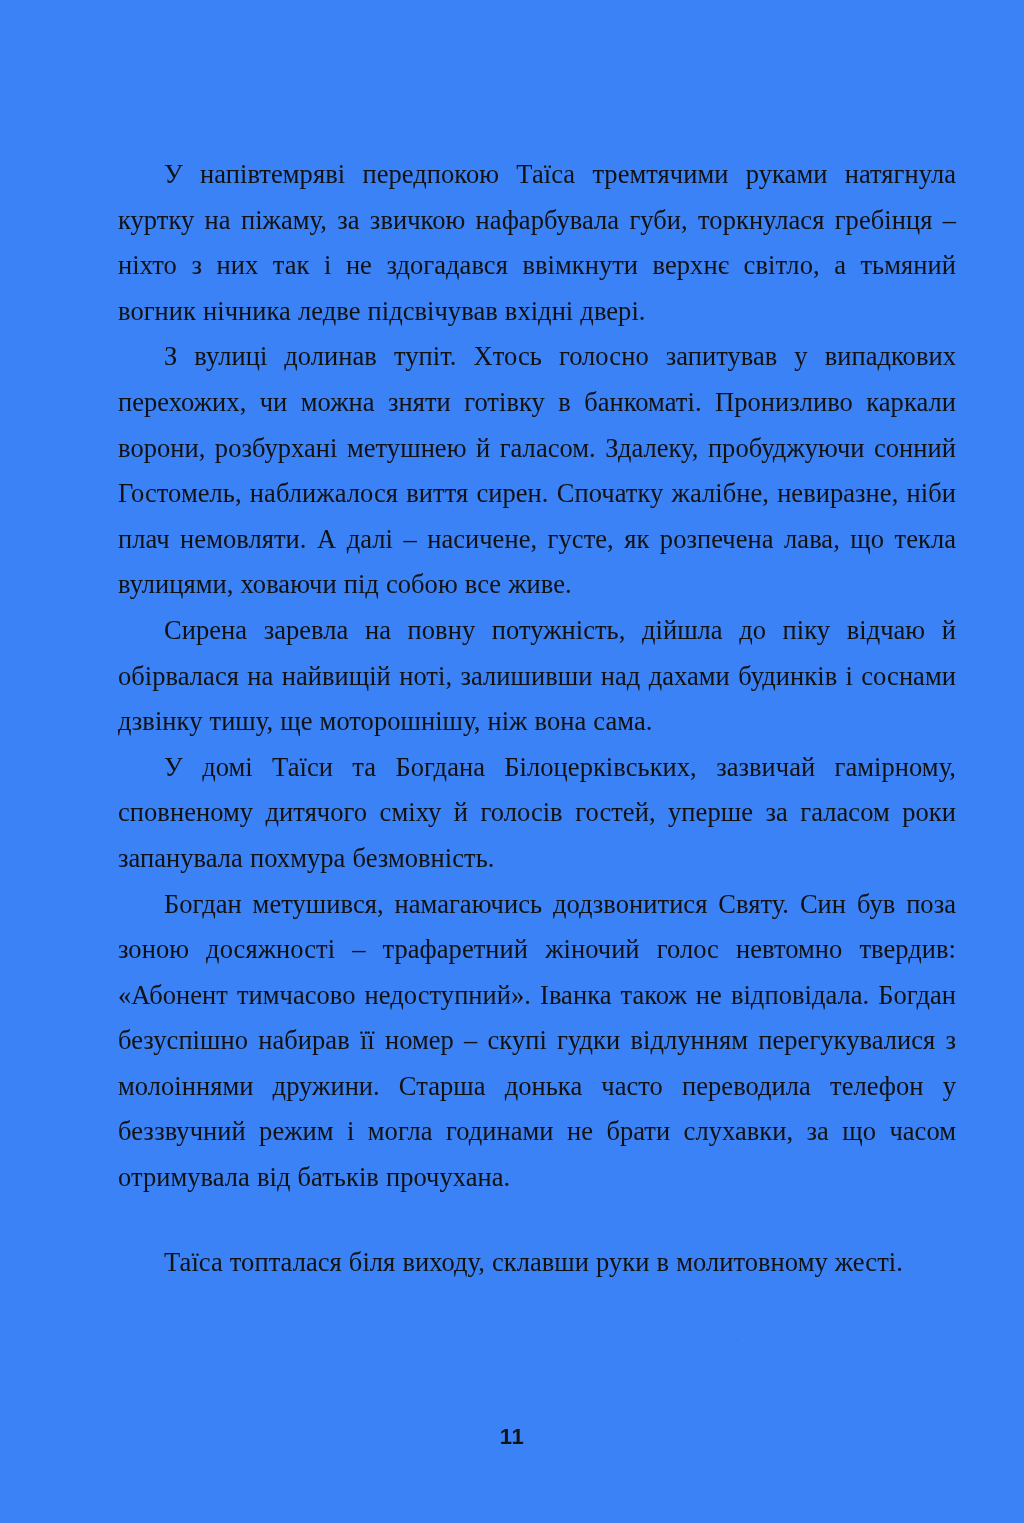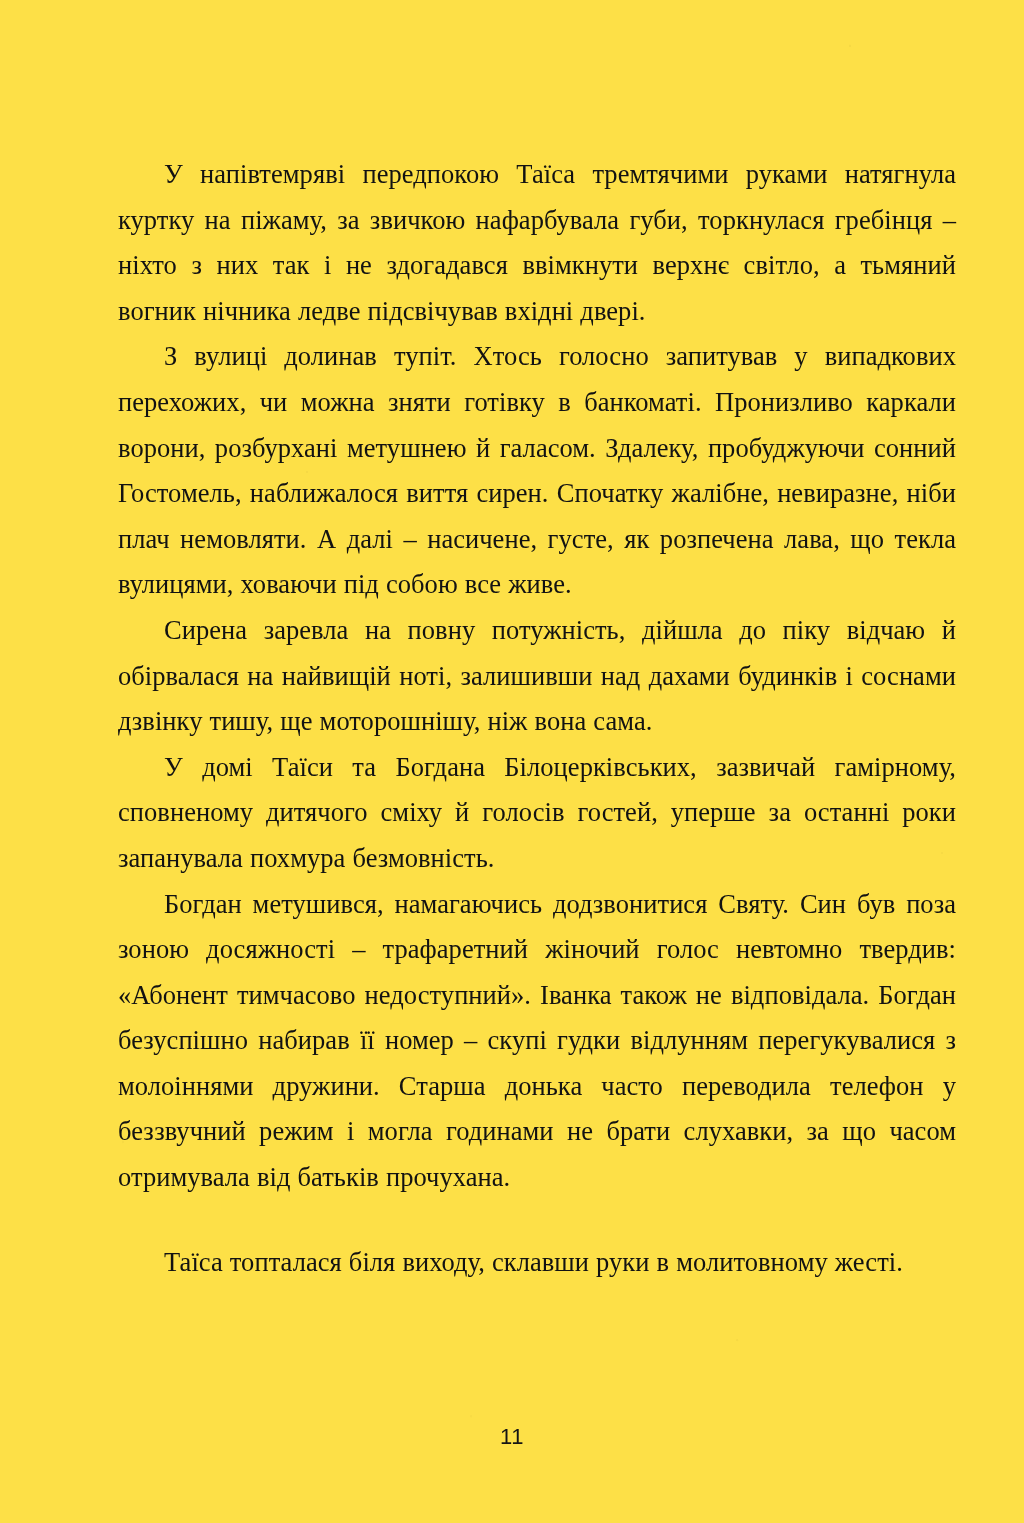--- a/index.html
+++ b/index.html
@@ -14,21 +14,21 @@
     font-family: "Liberation Serif", "DejaVu Serif", serif;
     color: #111111;
     overflow: hidden;
     position: relative;
   }
 
   
   .page {
     position: absolute;
     inset: 0;
-    background: #fde047;
+    background: #3b82f6;
   }
 
   
   .paper-grain {
     position: absolute;
     inset: 0;
     pointer-events: none;
     background:
       radial-gradient(circle at 83% 3%, rgba(0,0,0,0.035) 0 1px, transparent 1.4px),
       radial-gradient(circle at 30% 31%, rgba(0,0,0,0.030) 0 1px, transparent 1.4px),
@@ -70,34 +70,34 @@
     position: absolute;
     left: 0;
     right: 0;
     top: 1424px;
     text-align: center;
     font-size: 22px;
     line-height: 26px;
     color: #141414;
     letter-spacing: 0.5px;
     font-family: "Liberation Sans", "DejaVu Sans", sans-serif;
-    font-weight: 400;
+    font-weight: 700;
   }
 </style>
 </head>
 <body>
 
 <div class="page">
 
   <div class="paper-grain"></div>
 
   <div class="text-block">
     <p class="para">У напівтемряві передпокою Таїса тремтячими руками натягнула куртку на піжаму, за звичкою нафарбувала губи, торкнулася гребінця – ніхто з них так і не здогадався ввімкнути верхнє світло, а тьмяний вогник нічника ледве підсвічував вхідні двері.</p>
     <p class="para">З вулиці долинав тупіт. Хтось голосно запитував у випадкових перехожих, чи можна зняти готівку в банкоматі. Пронизливо каркали ворони, розбурхані метушнею й галасом. Здалеку, пробуджуючи сонний Гостомель, наближалося виття сирен. Спочатку жалібне, невиразне, ніби плач немовляти. А далі – насичене, густе, як розпечена лава, що текла вулицями, ховаючи під собою все живе.</p>
     <p class="para">Сирена заревла на повну потужність, дійшла до піку відчаю й обірвалася на найвищій ноті, залишивши над дахами будинків і соснами дзвінку тишу, ще моторошнішу, ніж вона сама.</p>
-    <p class="para">У домі Таїси та Богдана Білоцерківських, зазвичай гамірному, сповненому дитячого сміху й голосів гостей, уперше за останні роки запанувала похмура безмовність.</p>
+    <p class="para">У домі Таїси та Богдана Білоцерківських, зазвичай гамірному, сповненому дитячого сміху й голосів гостей, уперше за галасом роки запанувала похмура безмовність.</p>
     <p class="para">Богдан метушився, намагаючись додзвонитися Святу. Син був поза зоною досяжності – трафаретний жіночий голос невтомно твердив: «Абонент тимчасово недоступний». Іванка також не відповідала. Богдан безуспішно набирав її номер – скупі гудки відлунням перегукувалися з молоіннями дружини. Старша донька часто переводила телефон у беззвучний режим і могла годинами не брати слухавки, за що часом отримувала від батьків прочухана.</p>
     <p class="para last-para">Таїса топталася біля виходу, склавши руки в молитовному жесті.</p>
   </div>
 
   <div class="page-number">11</div>
 
 </div>
 
 </body></html>

